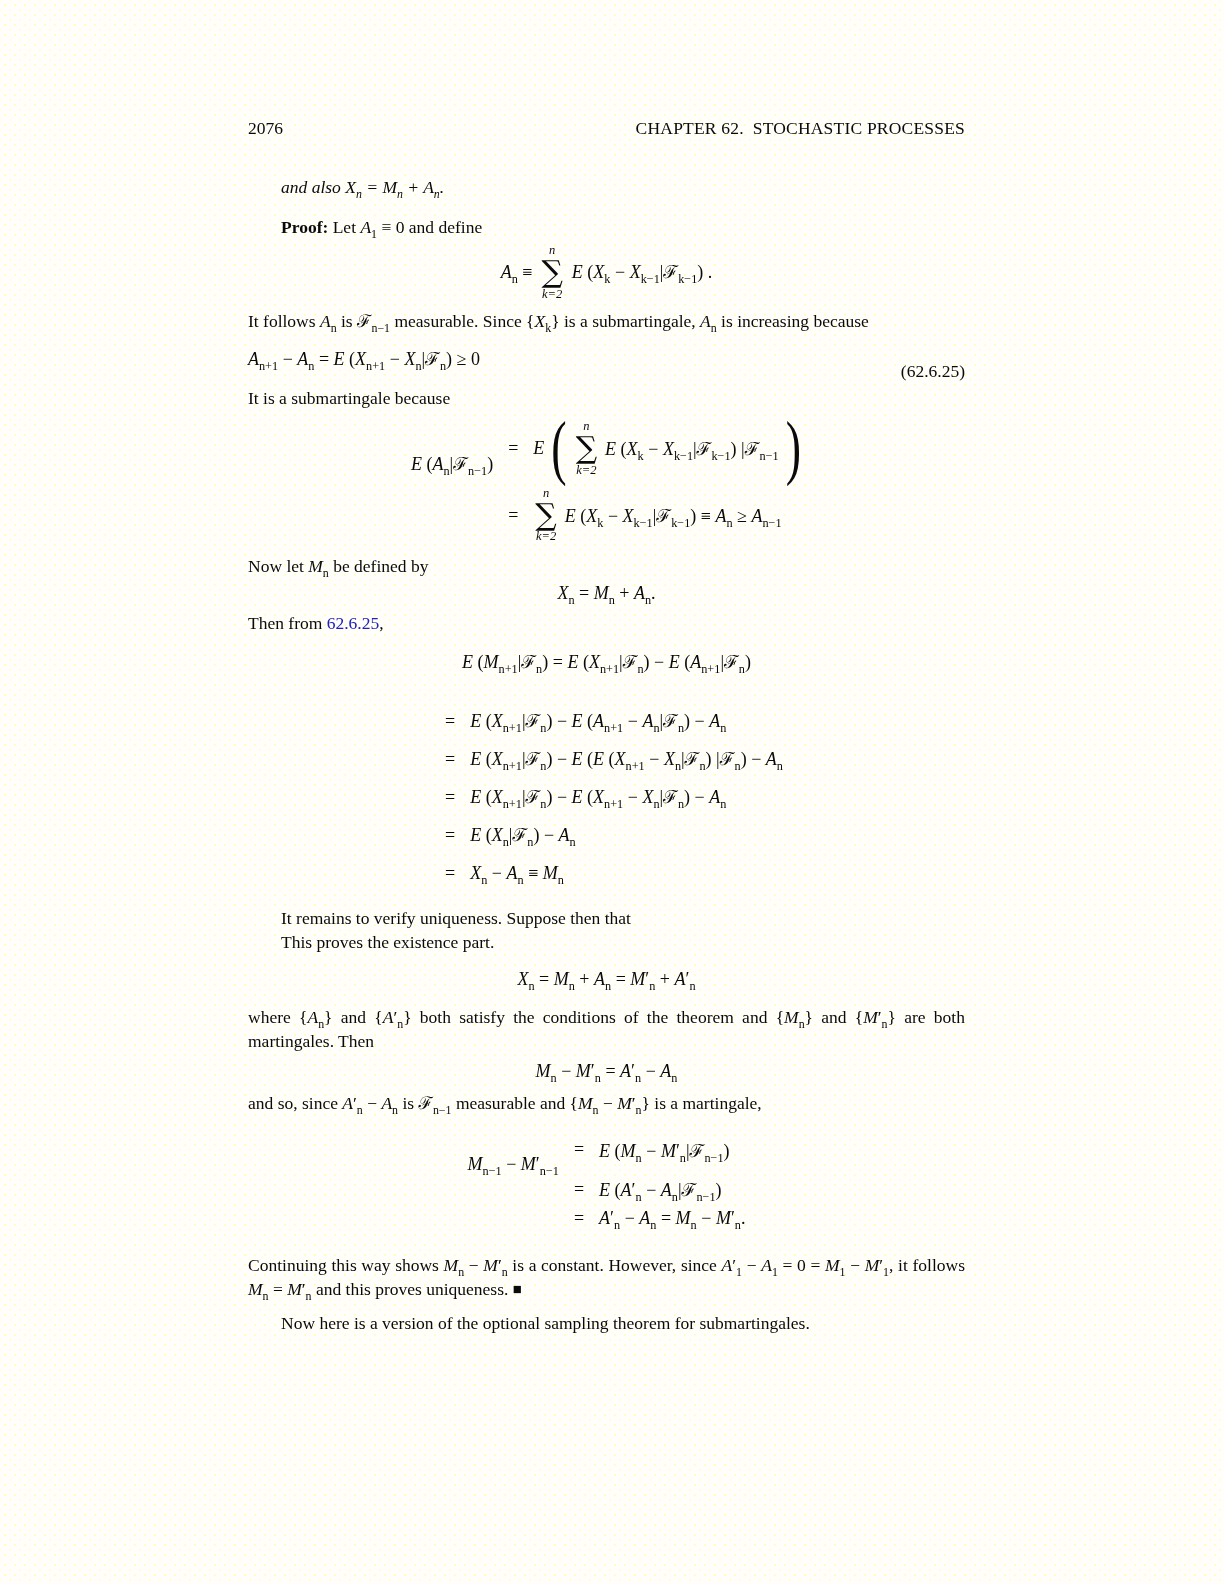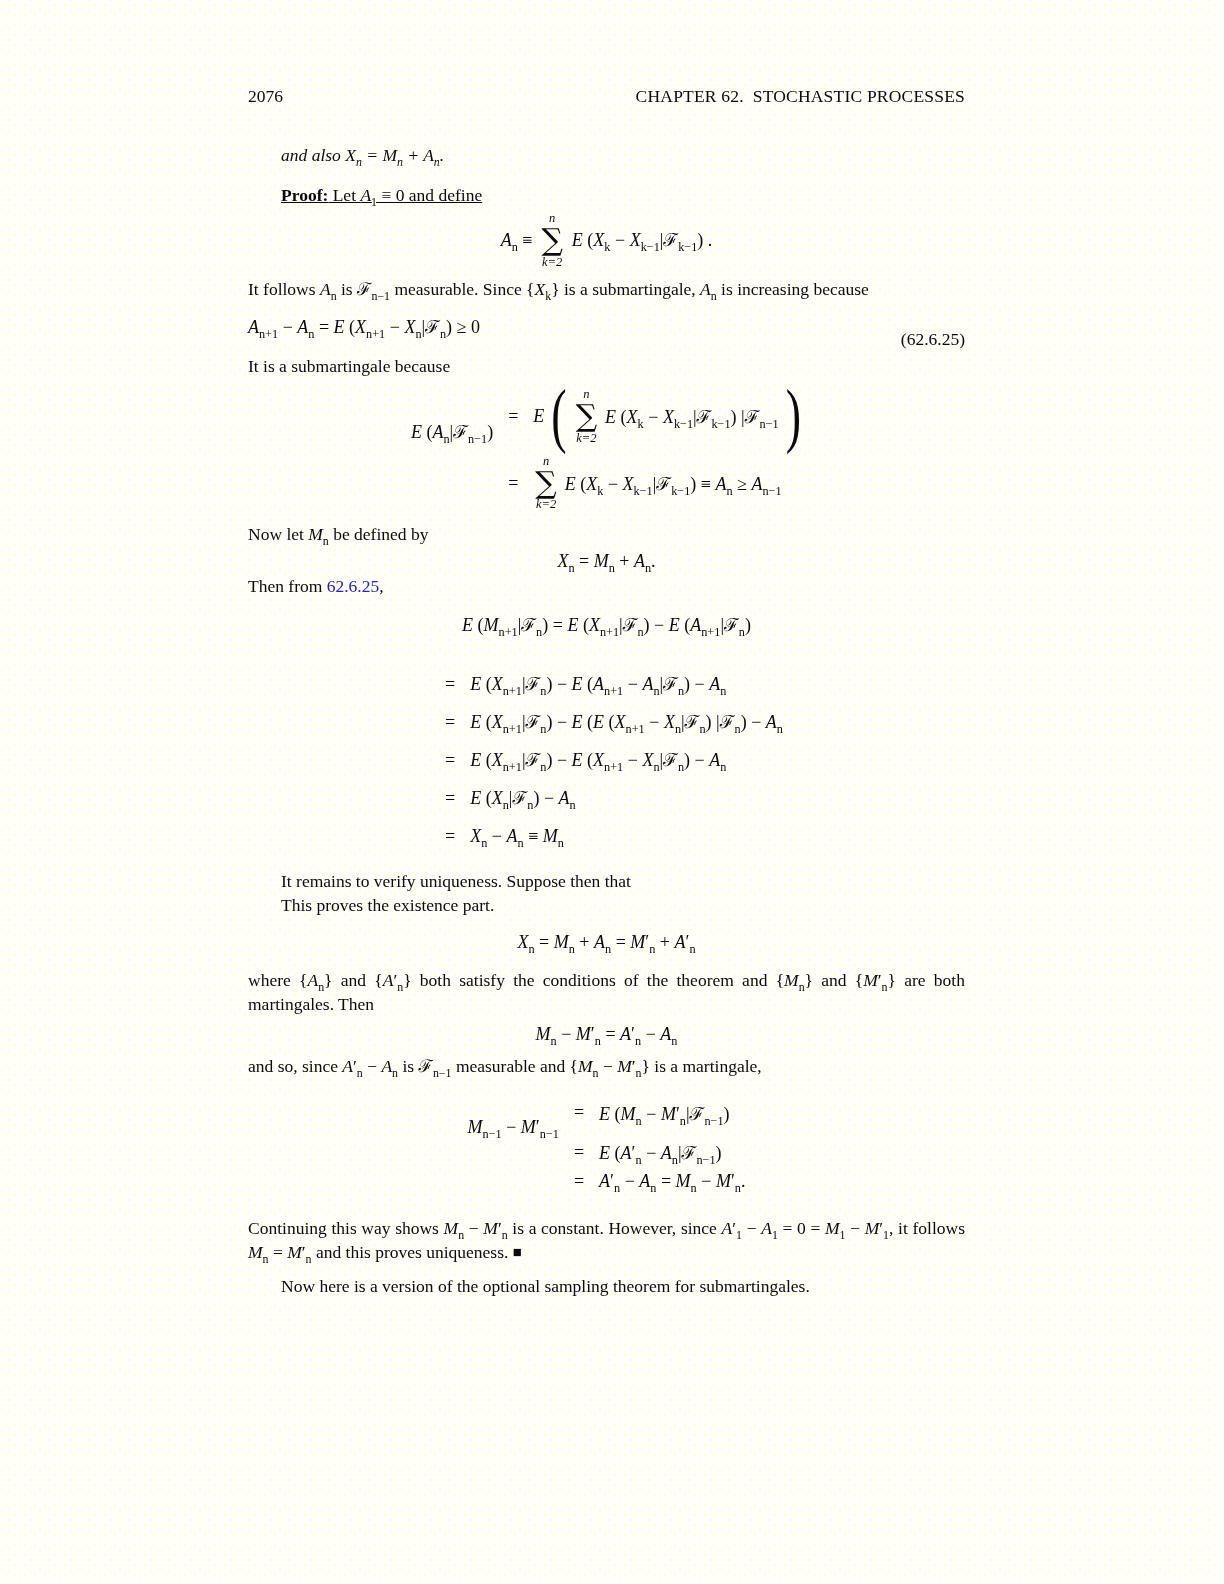--- a/index.html
+++ b/index.html
@@ -17,21 +17,21 @@
       radial-gradient(circle, rgba(255,255,150,0.35) 1px, rgba(255,255,150,0) 1.4px);
     background-size: 10px 10px, 10px 10px;
     background-position: 0 0, 5px 5px;
     font-family: "Liberation Serif", "DejaVu Serif", serif;
     color: #0a0a0a;
   }
 
   .page {
     width: 1224px;
     height: 1137px;
-    padding: 86px 259px 0 248px;
+    padding: 118px 259px 0 248px;
   }
 
   
   .doc-header {
     display: flex;
     justify-content: space-between;
     align-items: baseline;
     font-size: 17.5px;
     margin-bottom: 36px;
   }
@@ -128,26 +128,26 @@
   .align2 { row-gap: 9px; margin: 22px auto 18px; }
   .align2 .rhs { line-height: 22px; }
   .align3 { margin: 10px auto 20px; }
 
   .qed {
     display: inline-block;
     font-size: 15px;
     transform: translateY(-1px);
   }
   .sp-a { margin-bottom: 16px; }
-  .sp-b { margin-bottom: 5px; text-decoration: underline; }
+  .sp-b { margin-bottom: 5px; }
   .sp-c { margin: 4px 0 8px; }
   .sp-d { margin-bottom: 12px; }
   .sp-e { margin-bottom: 13px; }
   .sp-f { margin-bottom: 2px; }
-  .sp-g { }
+  .sp-g { margin-bottom: 5px; }
   .sp-h { margin-bottom: 14px; }
   .sp-i { margin-bottom: 32px; }
   .sp-j { margin-bottom: 0; }
   .sp-k { margin: 12px 0 13px; }
   .sp-l { margin: 5px 0 7px; }
   .sp-m { margin-bottom: 9px; }
 </style>
 </head>
 <body>
 

